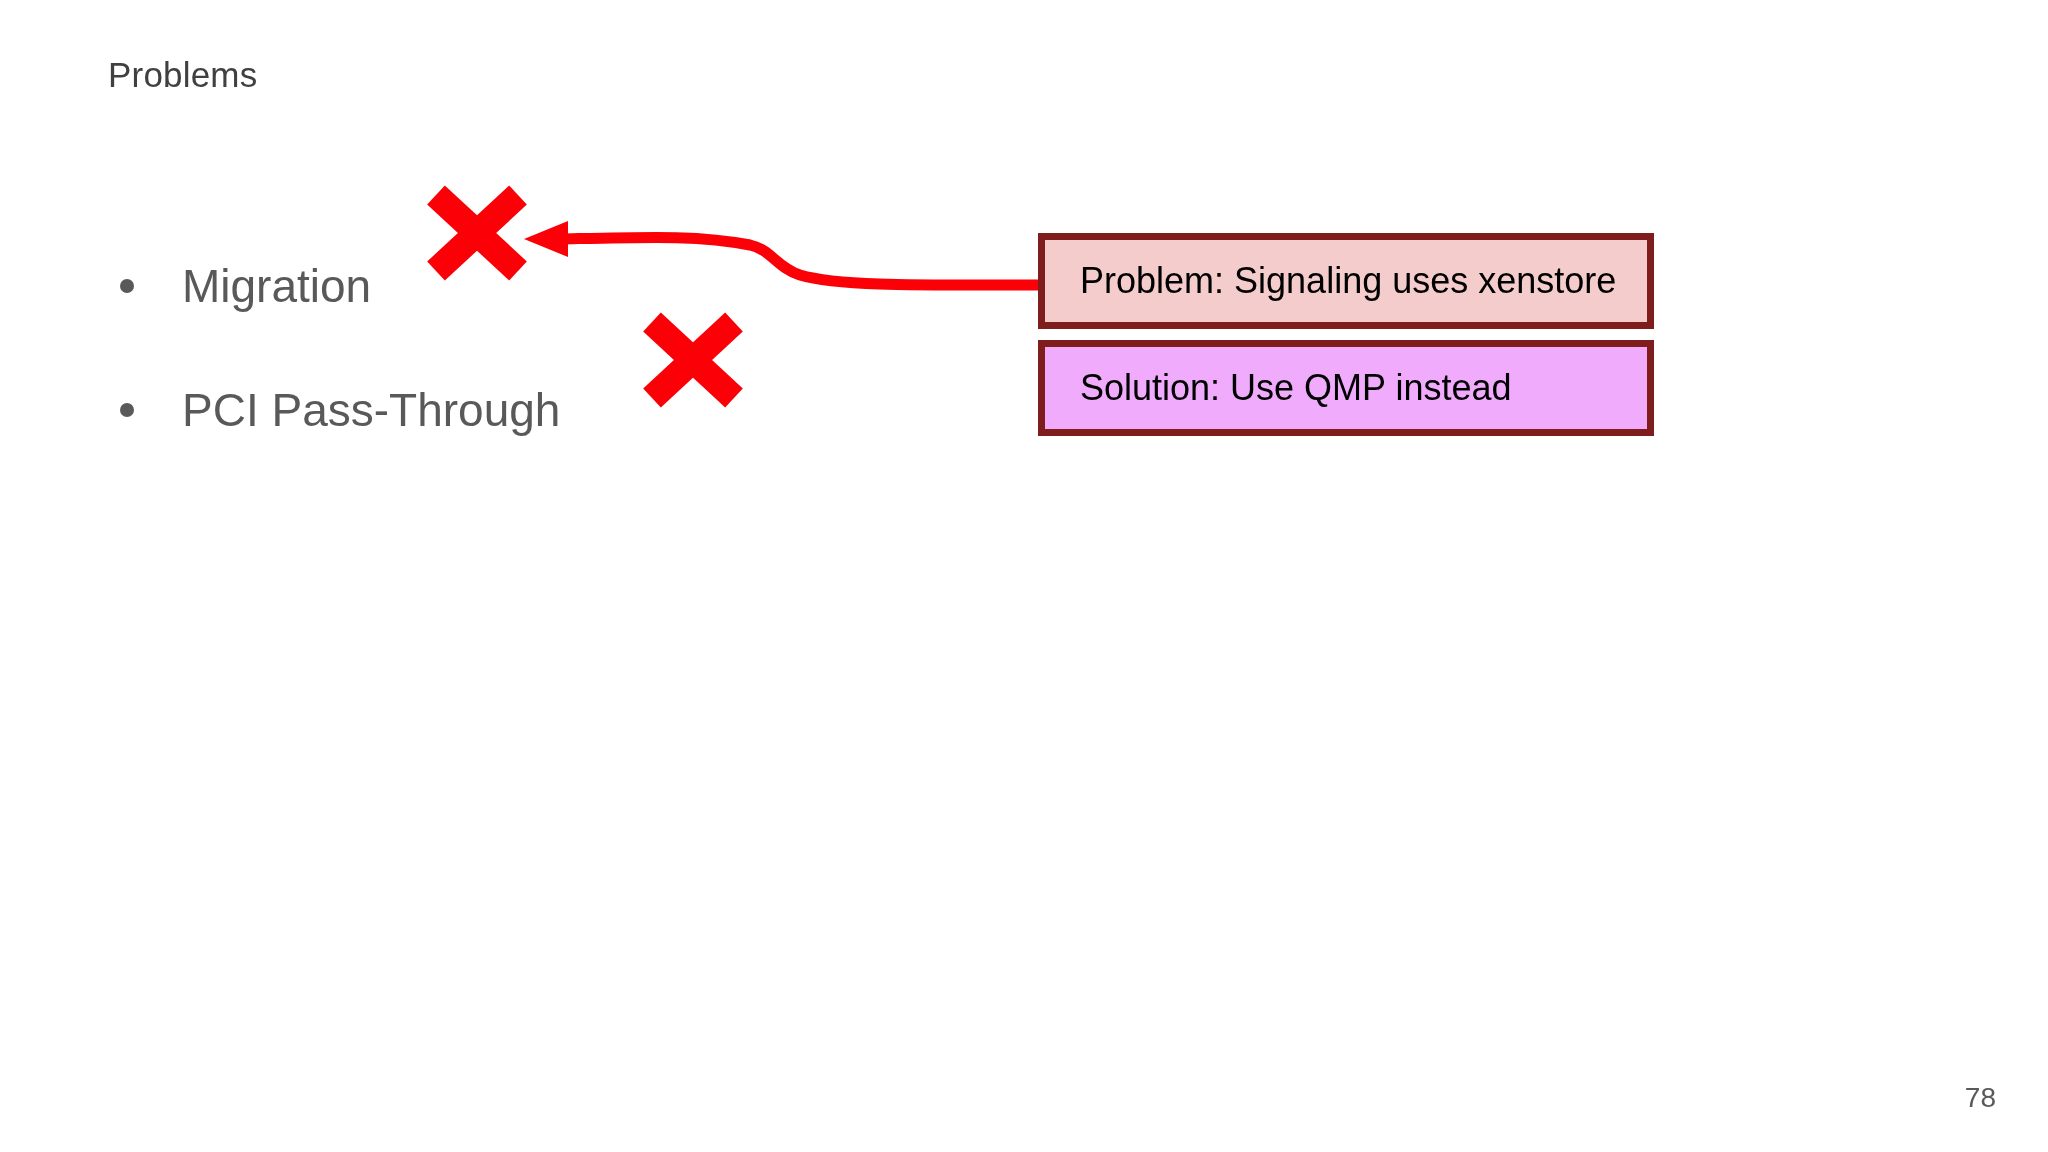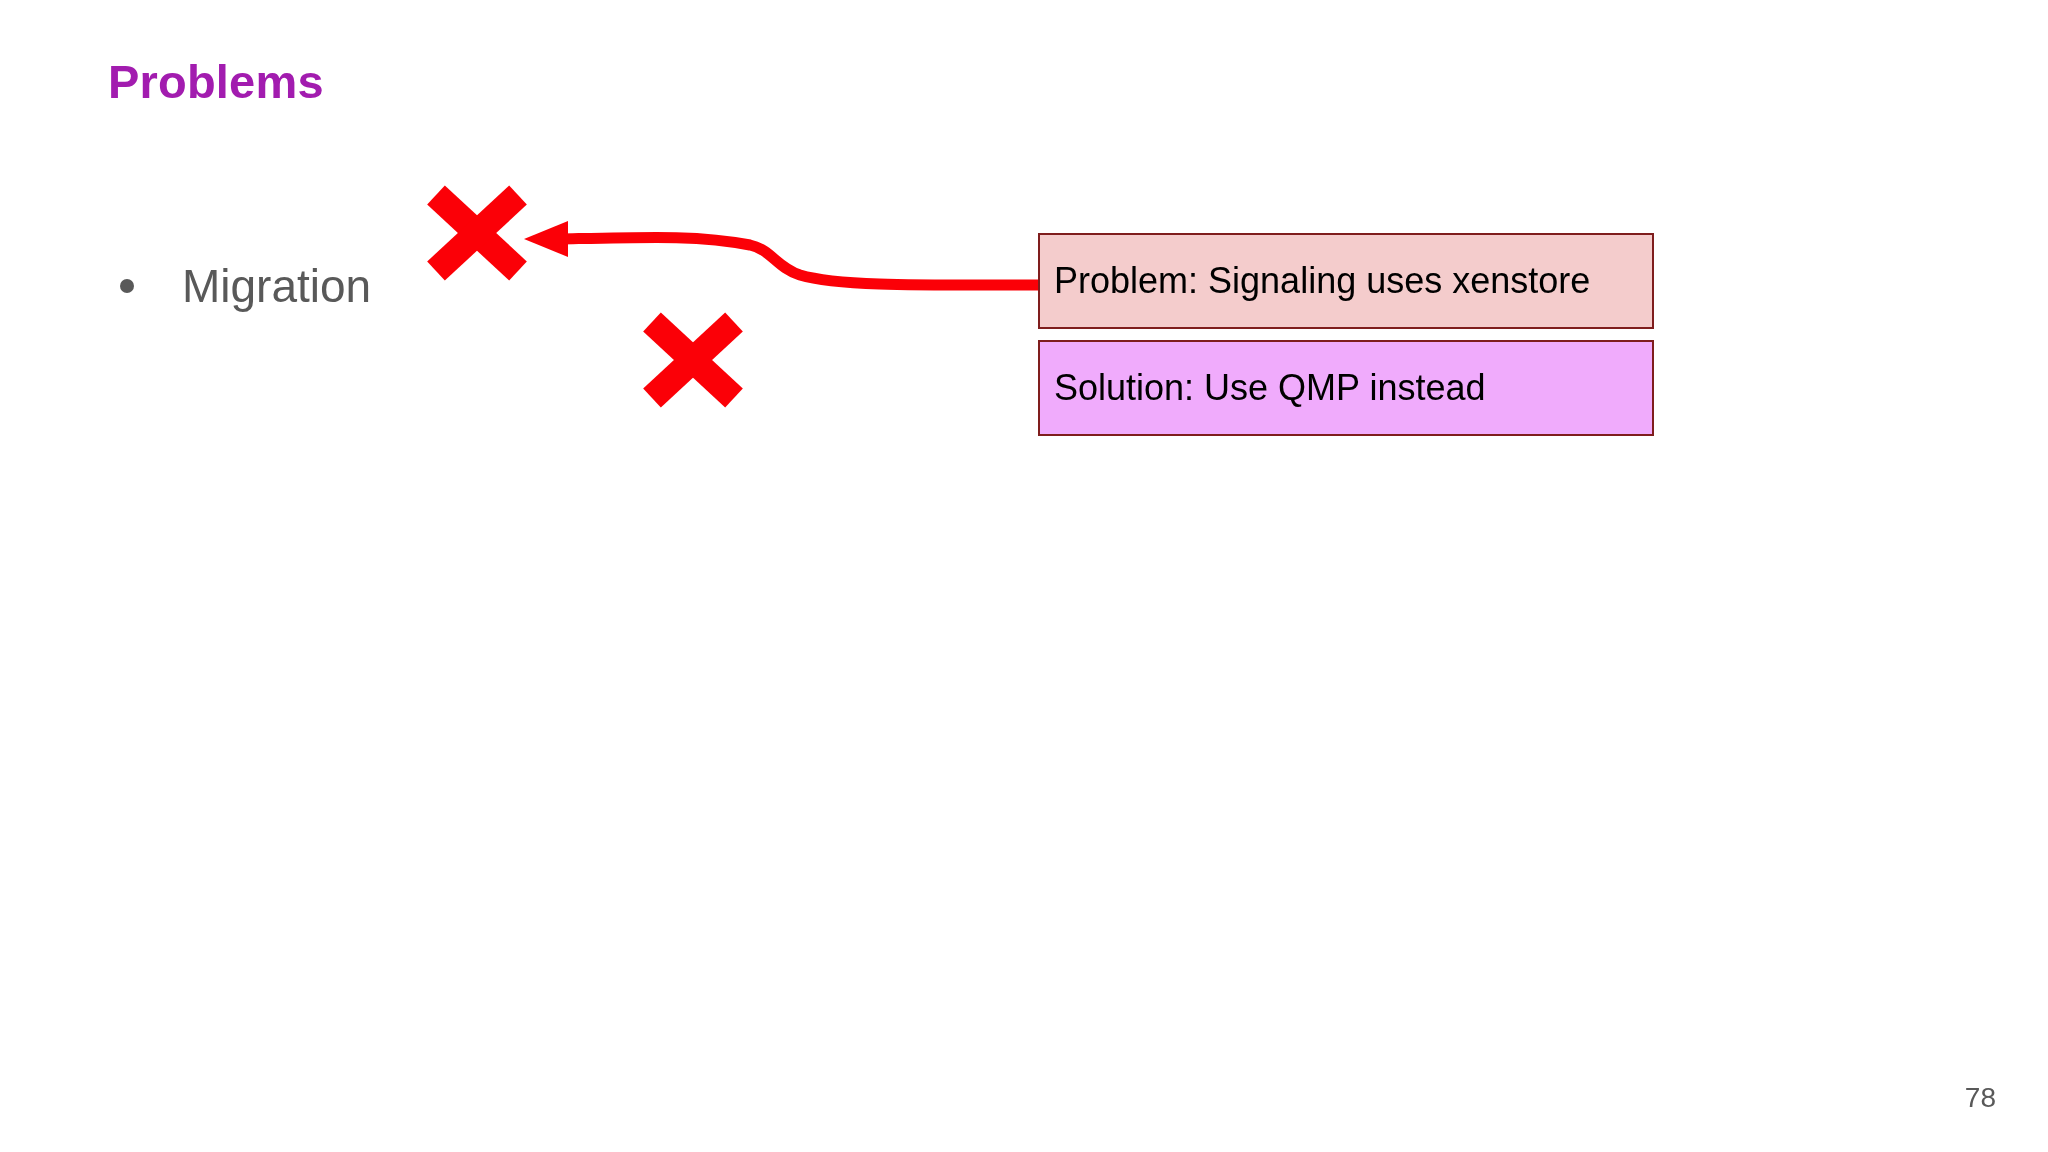--- a/index.html
+++ b/index.html
@@ -17,24 +17,24 @@
     height: 1152px;
     background: #ffffff;
     overflow: hidden;
   }
 
   
   #slide-title {
     position: absolute;
     left: 108px;
     top: 54px;
-    font-size: 47px;
+    font-size: 35px;
     line-height: 1.2;
-    color: #a21caf;
-    font-weight: 700;
+    color: #404040;
+    font-weight: 400;
     letter-spacing: 0.2px;
     white-space: nowrap;
   }
 
   
   #bullet-list {
     position: absolute;
     left: 108px;
     top: 240px;
     width: 820px;
@@ -90,25 +90,25 @@
     left: 500px;
     top: 215px;
     width: 560px;
     height: 110px;
     pointer-events: none;
   }
 
   
   .callout {
     position: absolute;
-    border: 2px solid #7f1d1d;
+    border: 7px solid #7f1d1d;
     box-sizing: border-box;
     display: flex;
     align-items: center;
-    padding-left: 14px;
+    padding-left: 35px;
   }
   .callout-text {
     font-size: 36px;
     color: #000000;
     line-height: 1.2;
     white-space: nowrap;
   }
   #callout-problem {
     left: 1038px;
     top: 233px;
@@ -142,20 +142,24 @@
 
   <div id="slide-title">Problems</div>
 
   <div id="bullet-list">
 
     <div class="bullet-row">
       <span class="bullet-marker"></span>
       <span class="bullet-text">Migration</span>
     </div>
 
+    <div class="bullet-row">
+      <span class="bullet-marker"></span>
+      <span class="bullet-text">PCI Pass-Through</span>
+    </div>
 
   </div>
 
   <div class="x-mark" id="x-mark-migration">
     <svg viewBox="0 0 110 100" width="110" height="100" aria-hidden="true">
       <g stroke="#fb0007" stroke-width="26" stroke-linecap="butt">
         <line x1="14" y1="12" x2="96" y2="88"></line>
         <line x1="96" y1="12" x2="14" y2="88"></line>
       </g>
     </svg>

